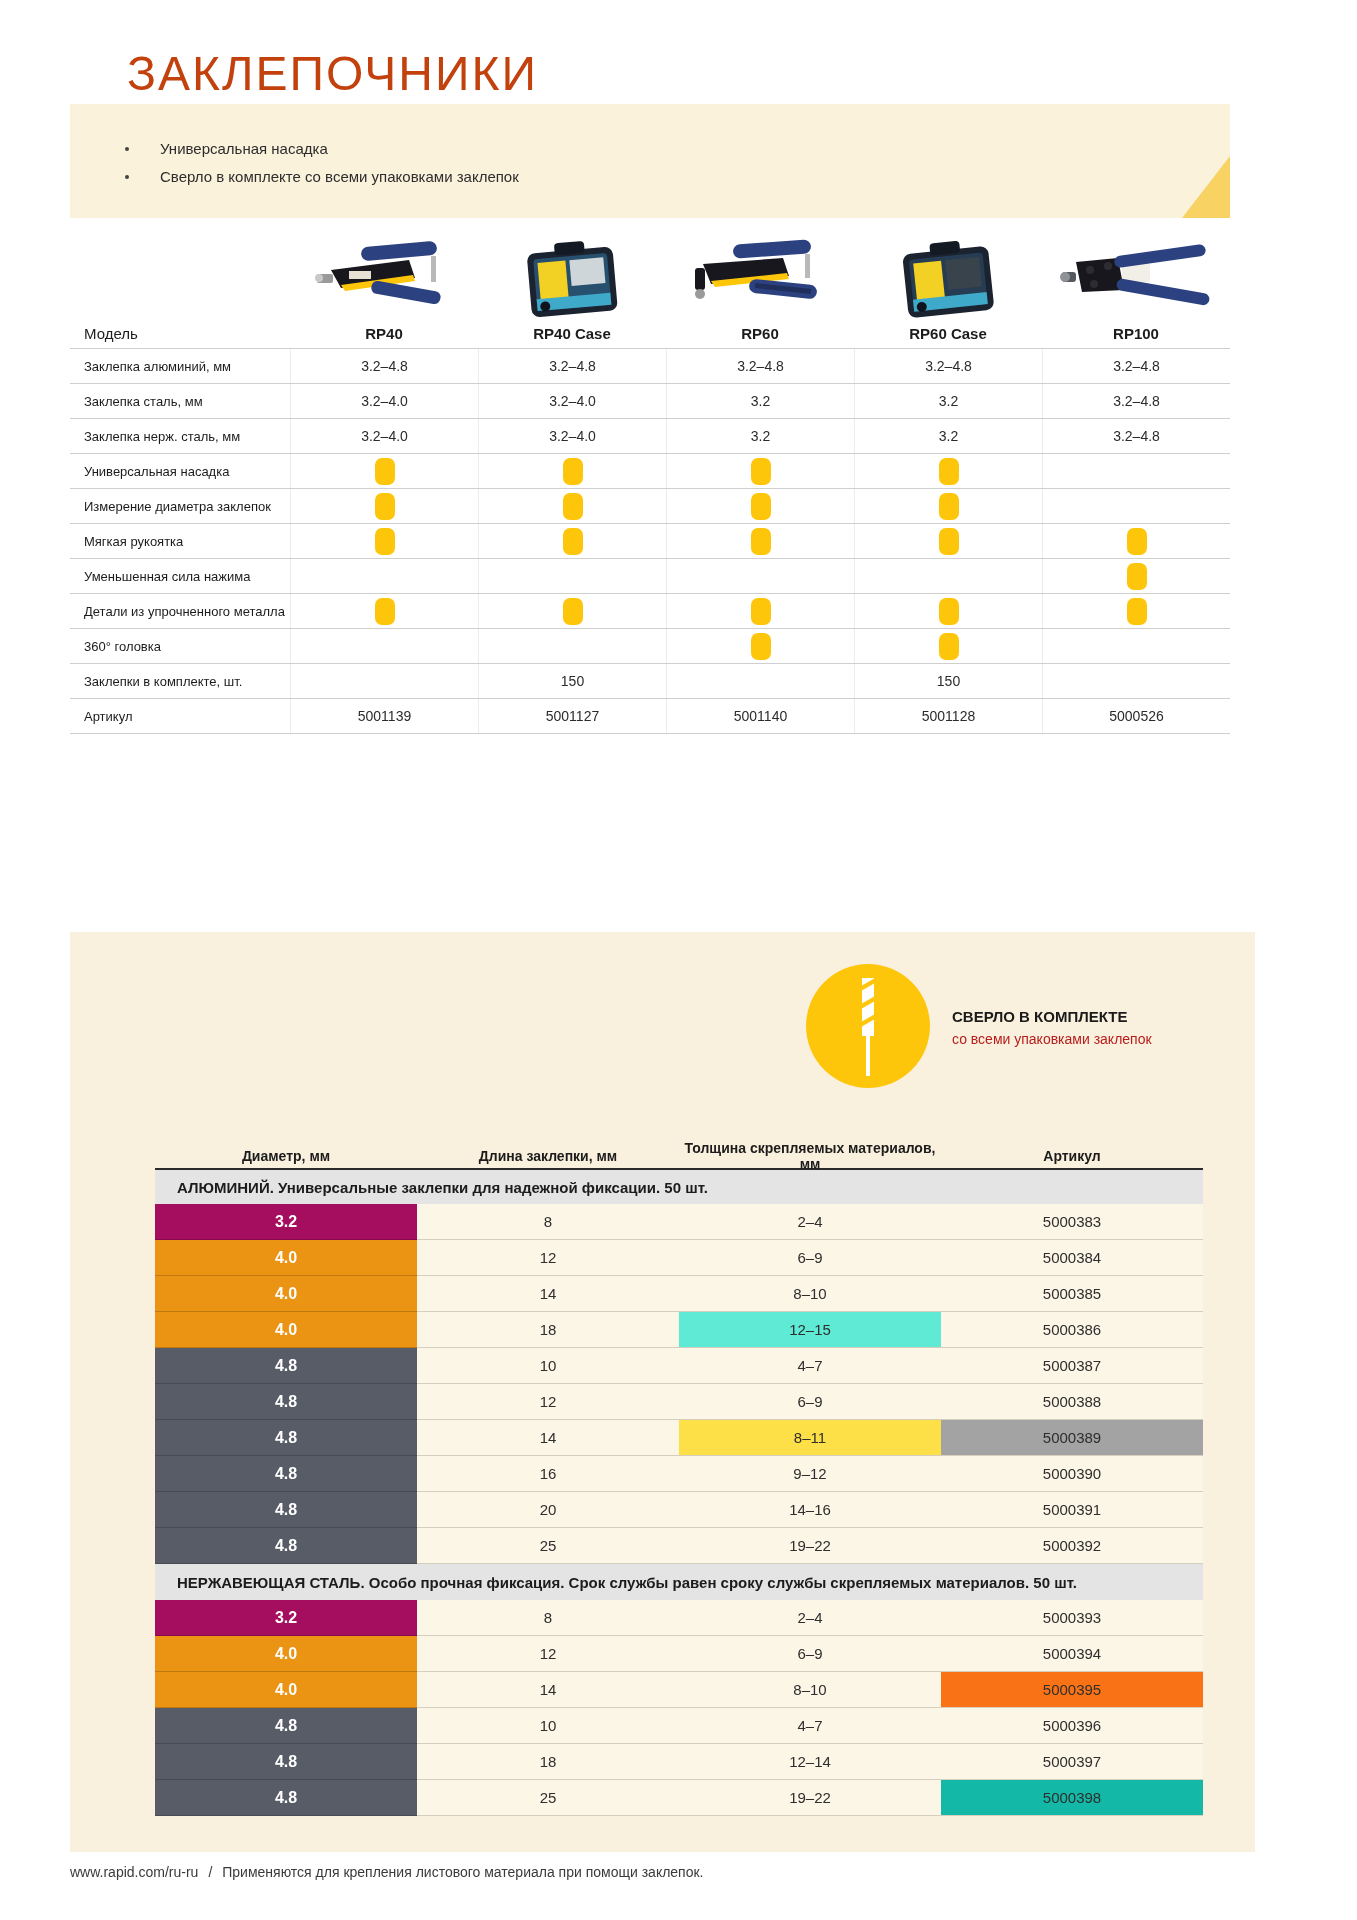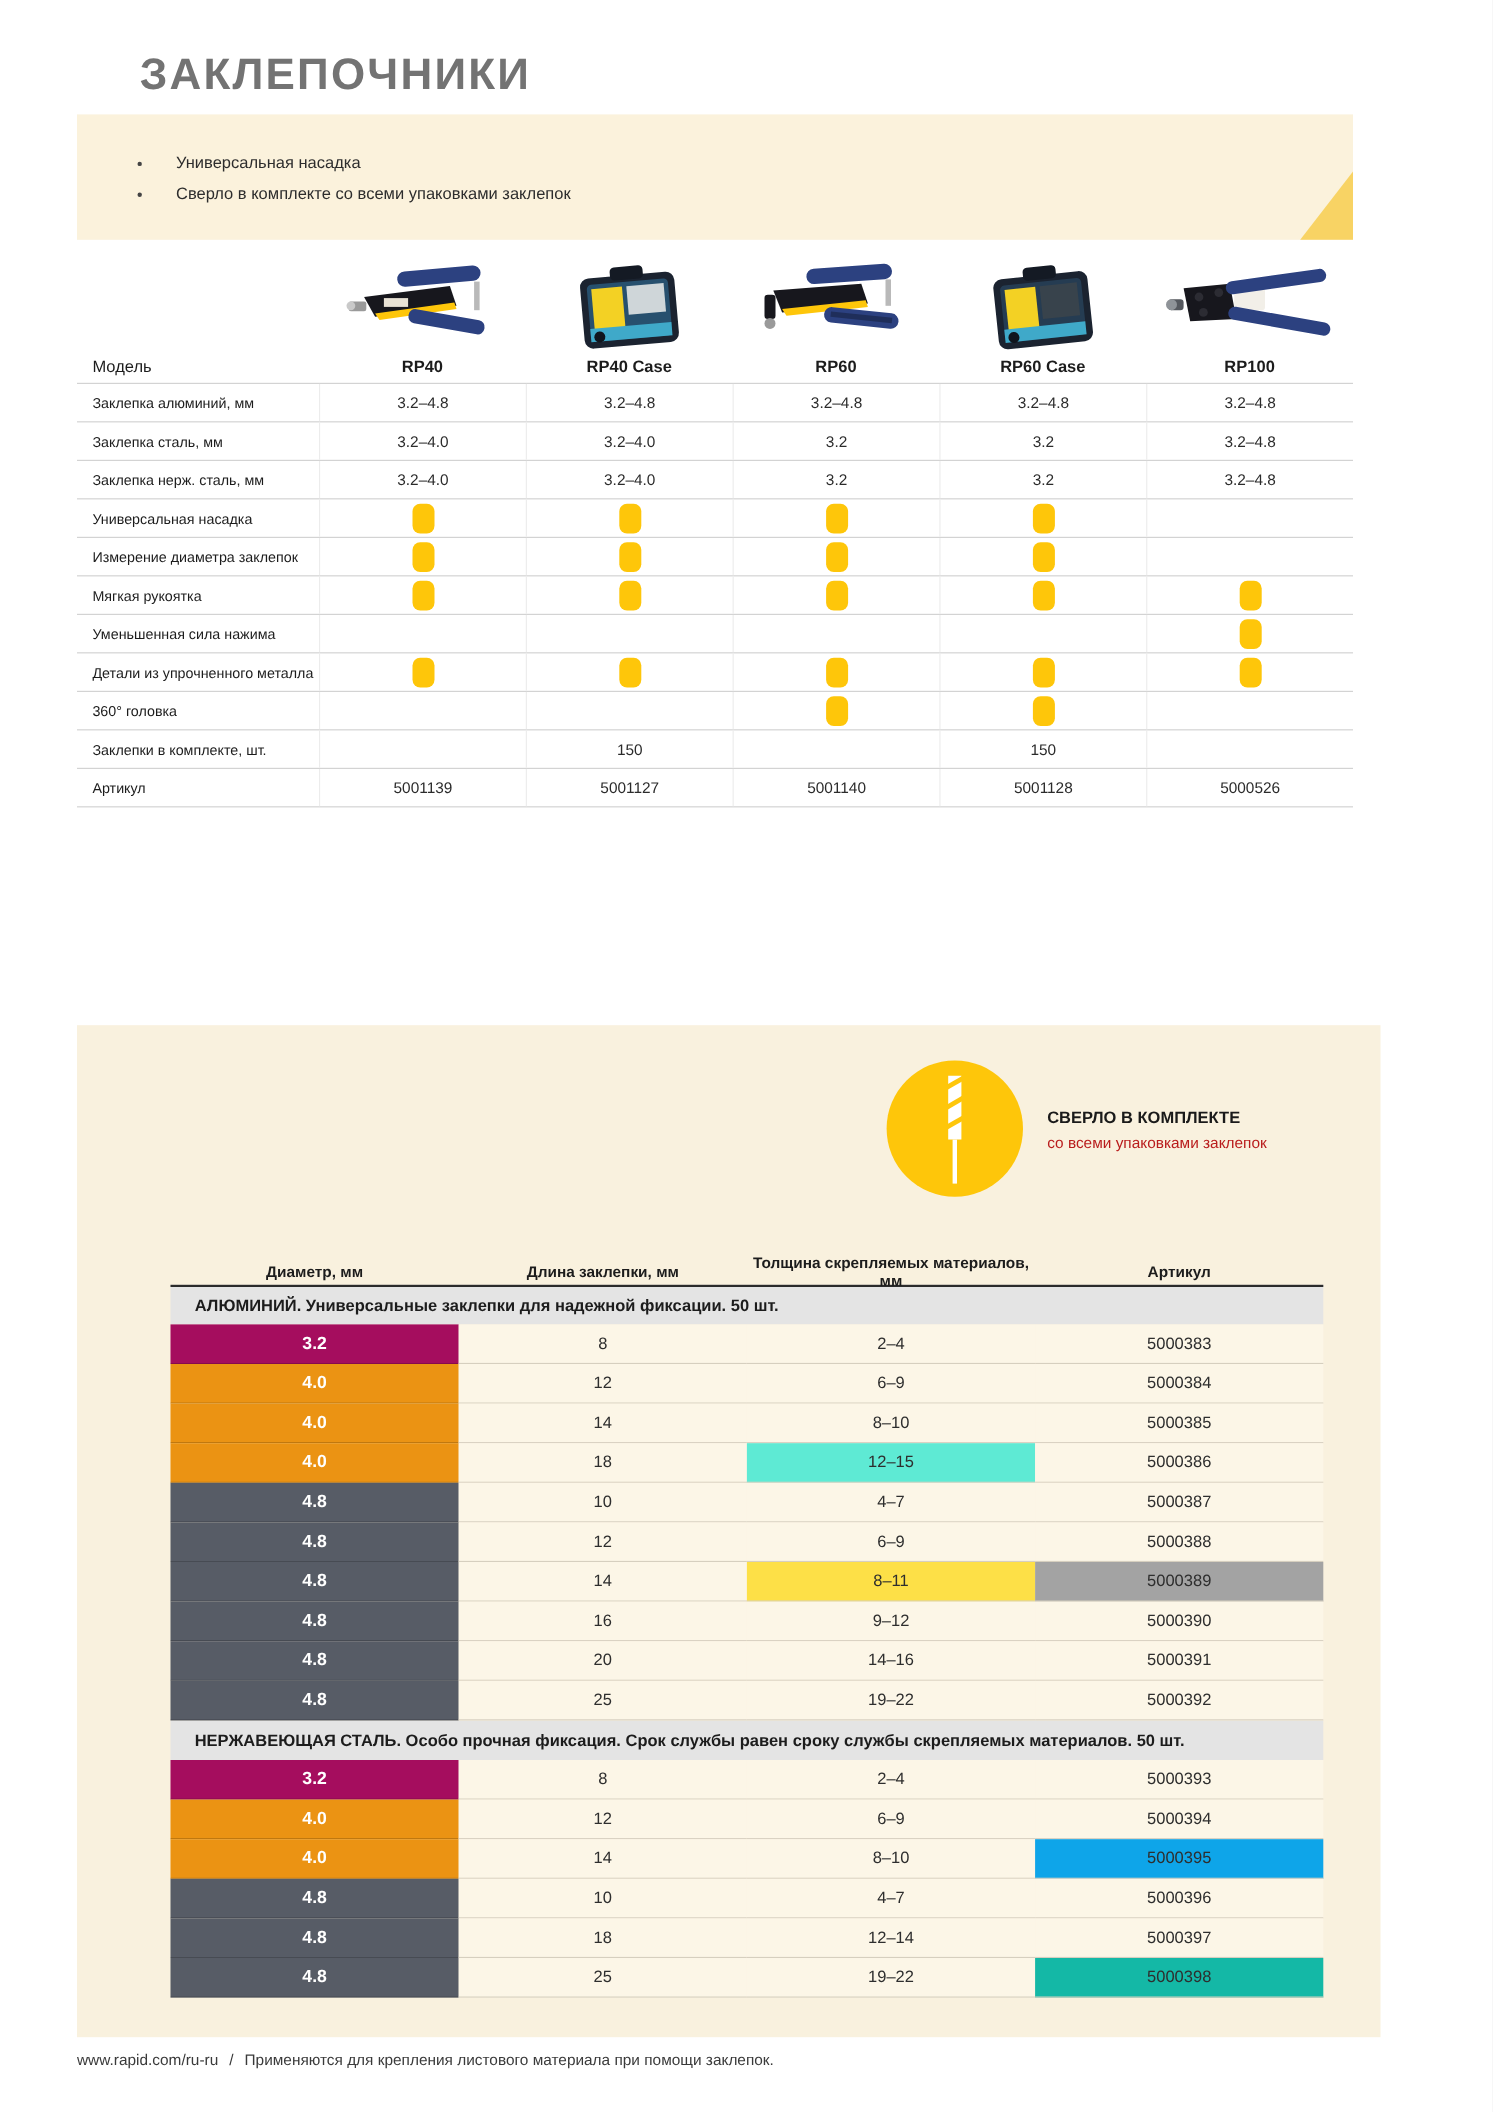--- a/index.html
+++ b/index.html
@@ -1,20 +1,20 @@
 <!DOCTYPE html>
 <html><head>
 <meta charset="utf-8">
 <style>
   html,body{margin:0;padding:0;background:#eee;}
   #page{position:relative;width:1357px;height:1920px;background:#fff;overflow:hidden;
         font-family:"Liberation Sans",sans-serif;color:#1c1c1c;margin:0 auto;}
 
   
-  .title1{position:absolute;left:127px;top:46px;font-size:40px;font-weight:700;letter-spacing:2px;color:#737373;}
+  .title1{position:absolute;left:127px;top:46px;font-size:48px;font-weight:400;letter-spacing:2px;color:#c2410c;}
   .banner{position:absolute;left:70px;top:104px;width:1160px;height:114px;}
   .bullet-row{position:absolute;left:55px;display:flex;align-items:center;font-size:15px;color:#2d2d2d;}
   .bullet-row .dot{width:4px;height:4px;border-radius:50%;background:#444;margin-right:31px;}
   .fold{position:absolute;right:0;bottom:0;width:0;height:0;
         border-left:48px solid transparent;border-bottom:62px solid #F8D364;}
 
   
   .products{position:absolute;left:290px;top:234px;width:940px;display:grid;grid-template-columns:repeat(5,188px);}
   .product{height:86px;display:flex;align-items:center;justify-content:center;}
 
@@ -377,21 +377,21 @@
         <div class="rv-row">
           <div class="rv-dia" style="background: rgb(235, 147, 19);">4.0</div>
           <div class="rv-cell" style="background: rgb(252, 246, 231);">12</div>
           <div class="rv-cell" style="background: rgb(252, 246, 231);">6–9</div>
           <div class="rv-cell" style="background: rgb(252, 246, 231);">5000394</div>
         </div>
         <div class="rv-row">
           <div class="rv-dia" style="background: rgb(235, 147, 19);">4.0</div>
           <div class="rv-cell" style="background: rgb(252, 246, 231);">14</div>
           <div class="rv-cell" style="background: rgb(252, 246, 231);">8–10</div>
-          <div class="rv-cell" style="background: #0ea5e9;">5000395</div>
+          <div class="rv-cell" style="background: #f97316;">5000395</div>
         </div>
         <div class="rv-row">
           <div class="rv-dia" style="background: rgb(87, 92, 102);">4.8</div>
           <div class="rv-cell" style="background: rgb(252, 246, 231);">10</div>
           <div class="rv-cell" style="background: rgb(252, 246, 231);">4–7</div>
           <div class="rv-cell" style="background: rgb(252, 246, 231);">5000396</div>
         </div>
         <div class="rv-row">
           <div class="rv-dia" style="background: rgb(87, 92, 102);">4.8</div>
           <div class="rv-cell" style="background: rgb(252, 246, 231);">18</div>

